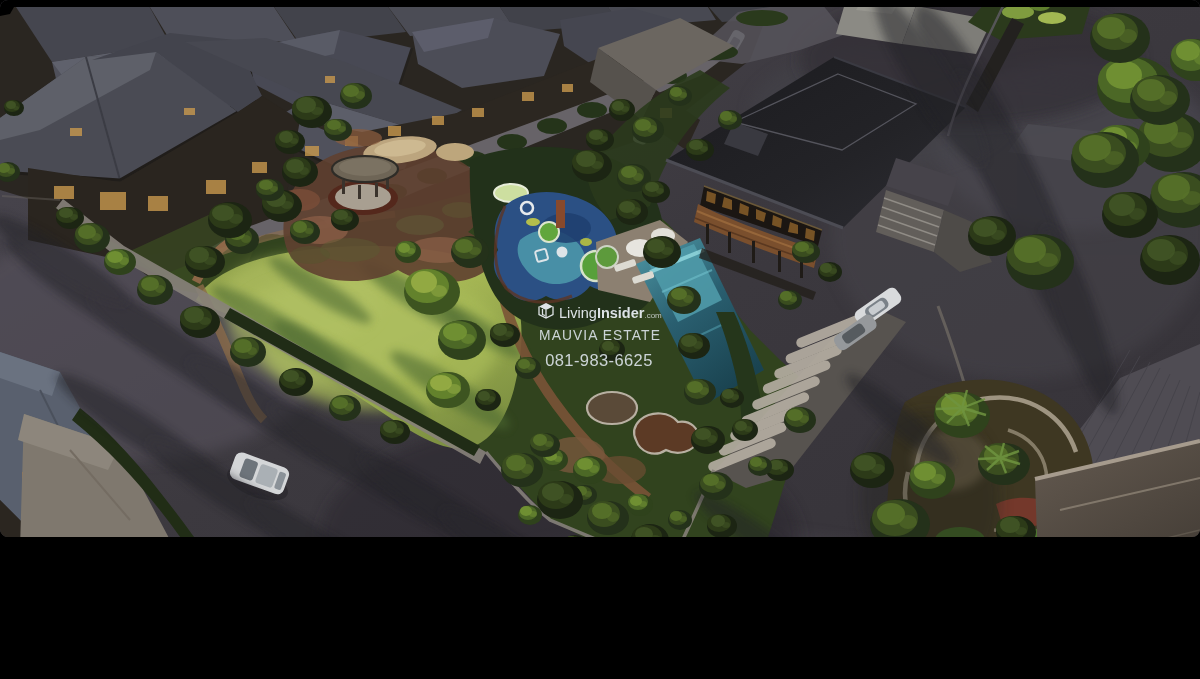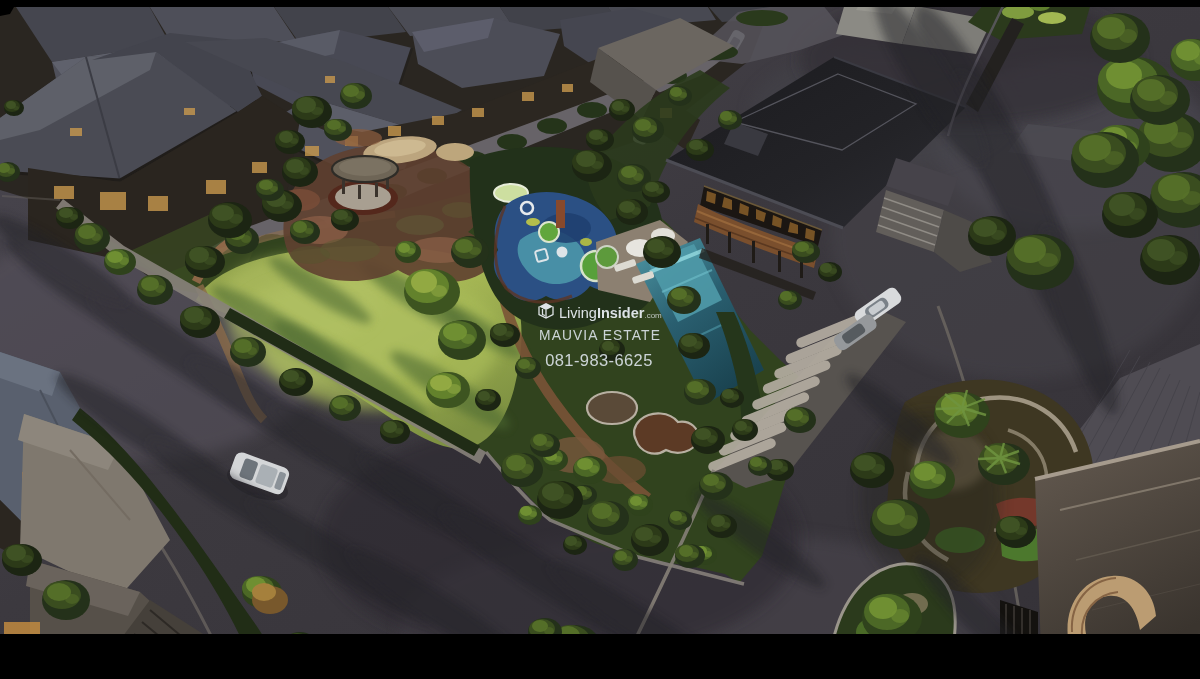--- a/index.html
+++ b/index.html
@@ -1,16 +1,16 @@
 <!DOCTYPE html>
 <html><head><meta charset="utf-8">
 <style>
 html,body{margin:0;padding:0;background:#000;}
-#scene{position:relative;width:1200px;height:634px;overflow:hidden;
- font-family:"Liberation Sans",sans-serif;}
+#scene{position:relative;width:1200px;height:537px;overflow:hidden;
+ font-family:"Liberation Sans",sans-serif;border-radius:8px;}
 </style></head><body>
 <div id="scene">
 <svg width="1200" height="679" viewBox="0 0 1200 679">
 <defs>
 <linearGradient id="roadg" x1="0" y1="0" x2="1" y2="1">
  <stop offset="0" stop-color="#4b4851"></stop>
           <stop offset="0.45" stop-color="#3c393f"></stop>
  <stop offset="1" stop-color="#343137"></stop>
 </linearGradient>
 <linearGradient id="lawng" x1="0" y1="0" x2="0.7" y2="1">

